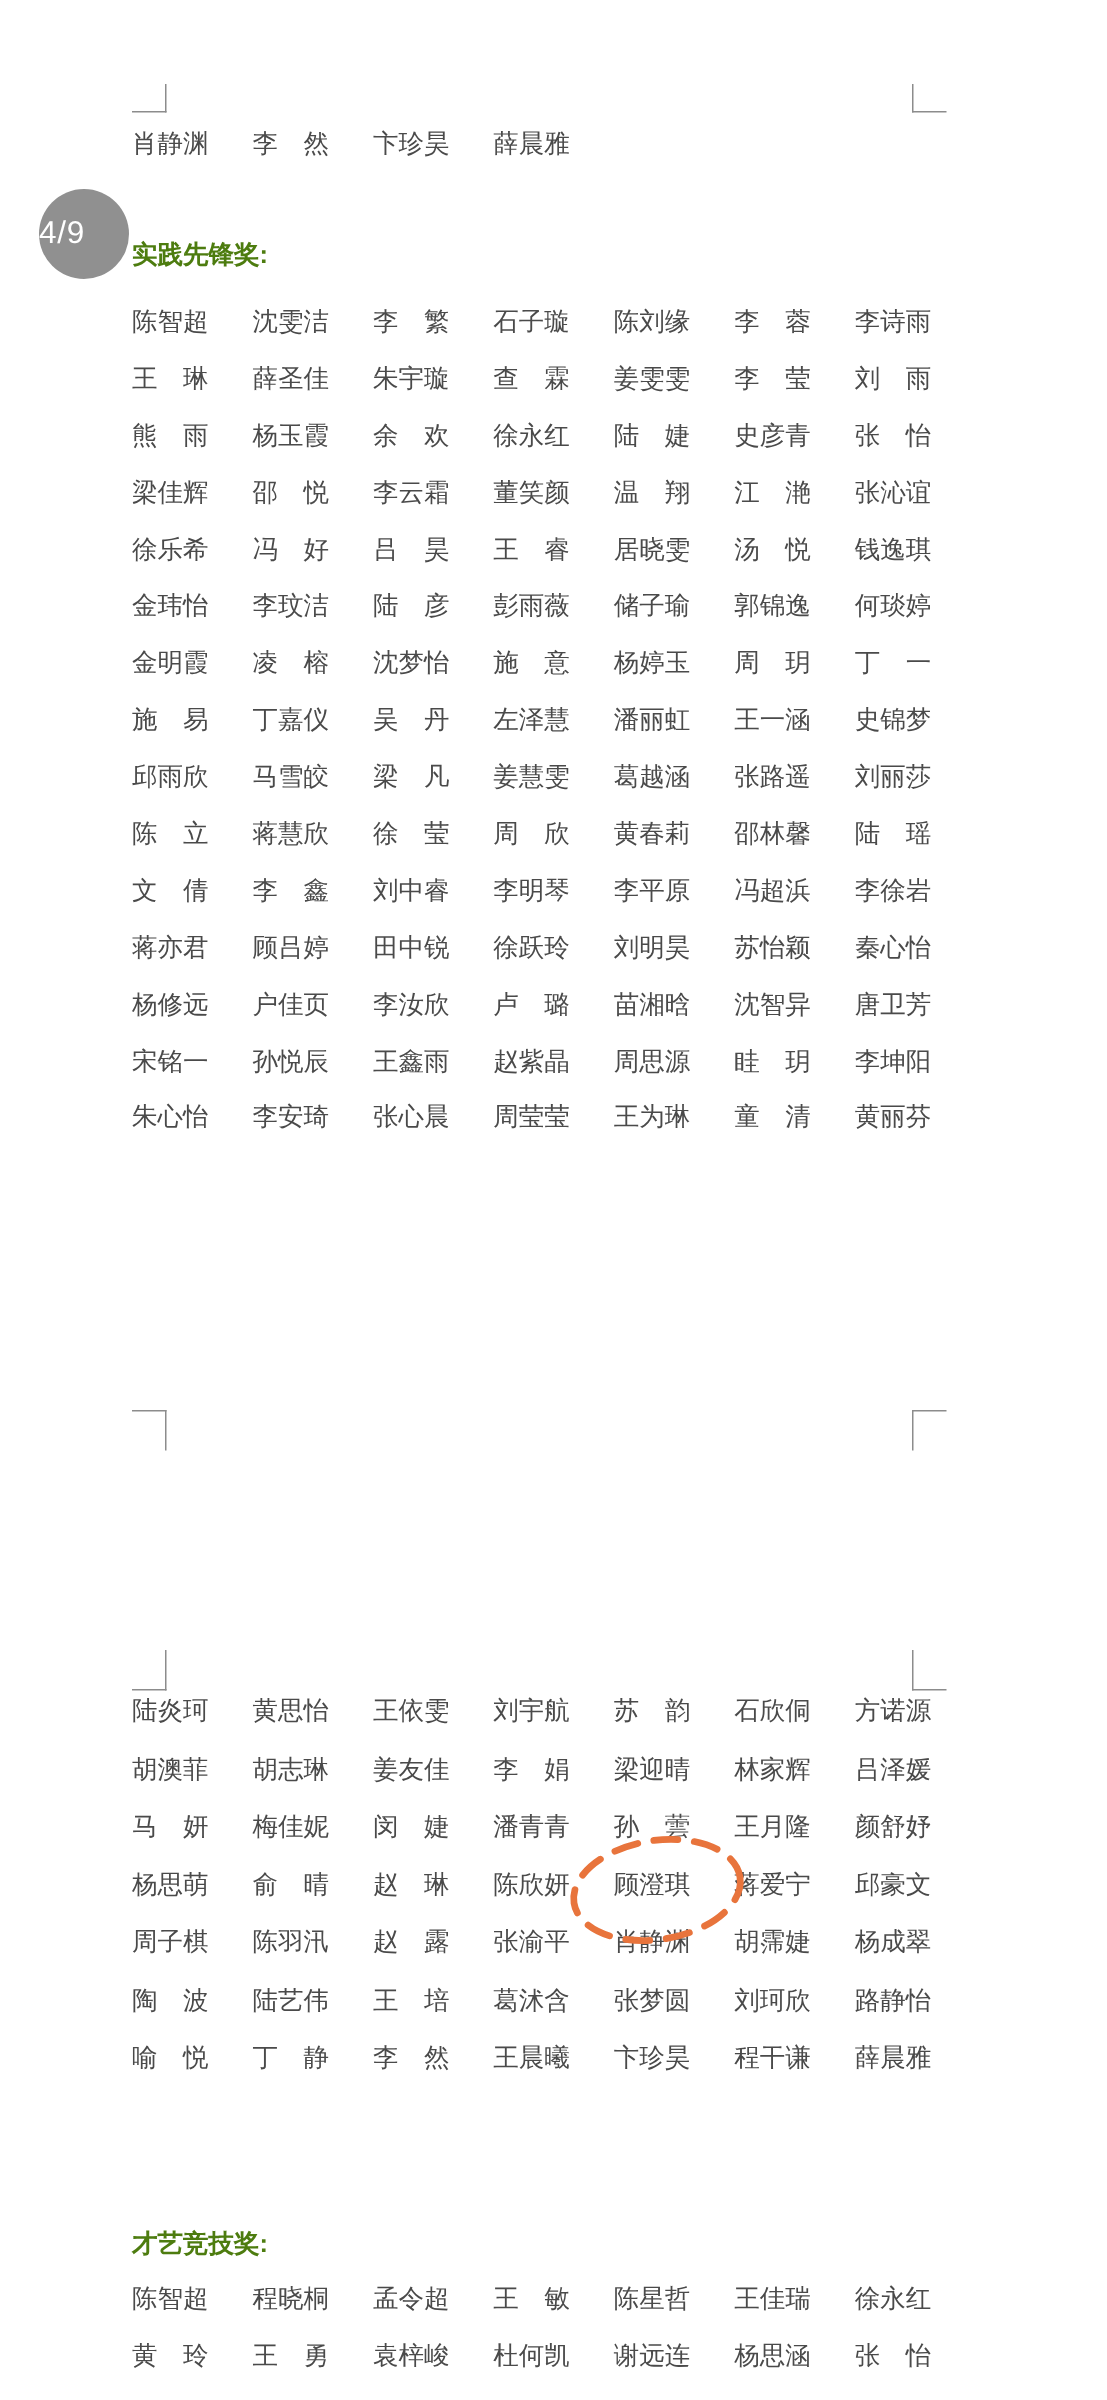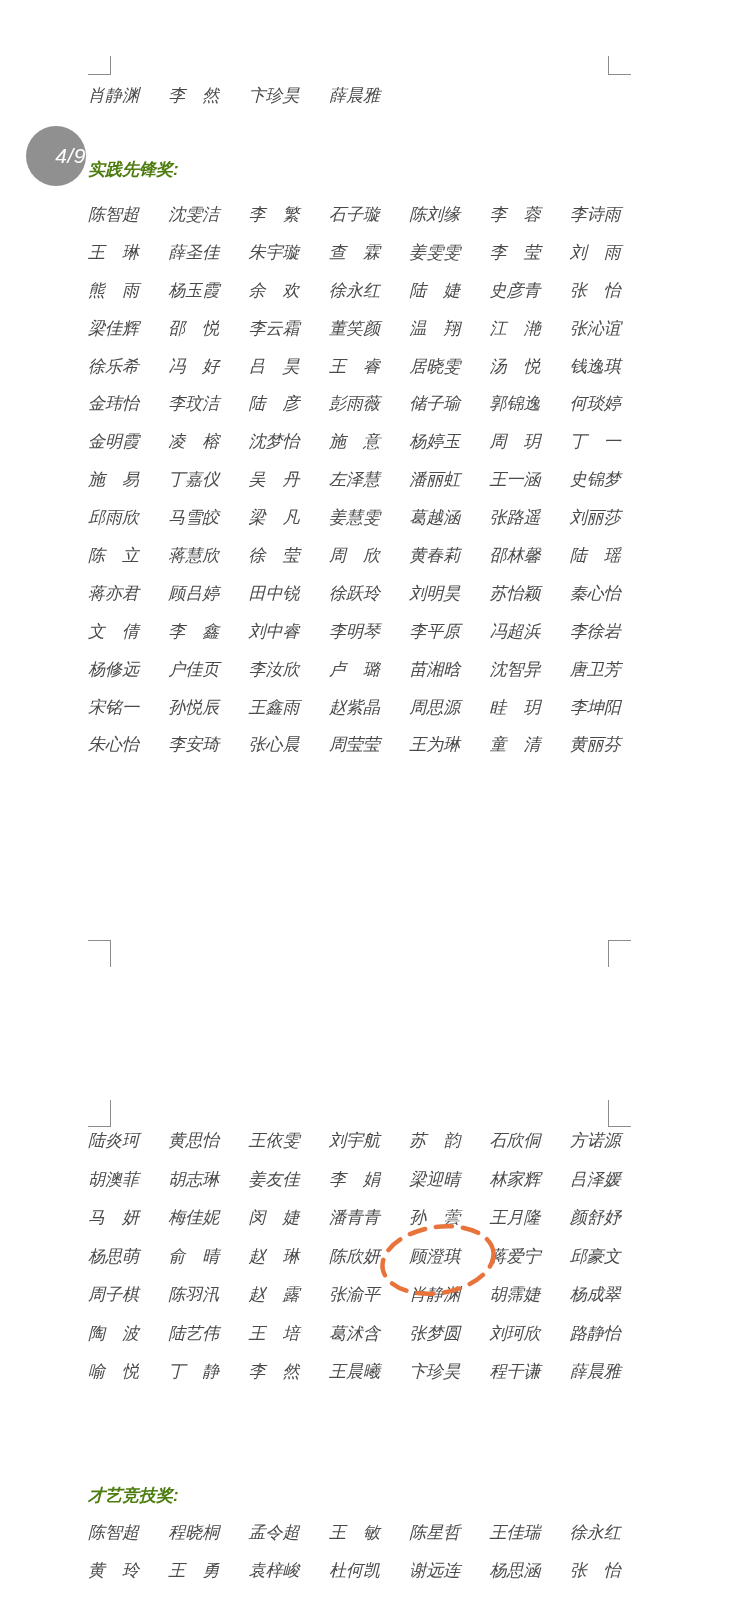--- a/index.html
+++ b/index.html
@@ -2,37 +2,37 @@
 <html><head>
 <meta charset="utf-8">
 <style>
   html, body {
     margin: 0; padding: 0;
     width: 738px; height: 1600px;
     overflow: hidden;
     background: #ffffff;
     font-family: "Liberation Sans", sans-serif;
   }
-  .stage { position: relative; width: 738px; height: 1404px; background:#fff;font-style:italic; }
+  .stage { position: relative; width: 738px; height: 1404px; background:#fff; }
 
   
   .mark { position: absolute; width: 22px; }
   .mark.tl { left: 88px;  top: 56px;  height: 18px; border-right: 1px solid #8c8c8c; border-bottom: 1px solid #8c8c8c; }
   .mark.tr { left: 608px; top: 56px;  height: 18px; border-left: 1px solid #8c8c8c;  border-bottom: 1px solid #8c8c8c; }
   .mark.bl { left: 88px;  top: 940px; height: 26px; border-top: 1px solid #8c8c8c;   border-right: 1px solid #8c8c8c; }
   .mark.br { left: 608px; top: 940px; height: 26px; border-top: 1px solid #8c8c8c;   border-left: 1px solid #8c8c8c; }
   .mark.p2tl { left: 88px;  top: 1100px; height: 26px; border-bottom: 1px solid #8c8c8c; border-right: 1px solid #8c8c8c; }
   .mark.p2tr { left: 608px; top: 1100px; height: 26px; border-bottom: 1px solid #8c8c8c; border-left: 1px solid #8c8c8c; }
 
   
   .badge {
     position: absolute; left: 26px; top: 126px;
     width: 60px; height: 60px; border-radius: 50%;
     background: #909090; color: #ffffff;
-    display: flex; align-items: center; justify-content: flex-end;
+    display: flex; align-items: center; justify-content: flex-start;
     font-size: 21px; letter-spacing: 0.5px;
   }
 
   .award-header {
     position: absolute; left: 88px;
     font-size: 17px; font-weight: bold; color: #4d7c0f;
     white-space: nowrap;
   }
   #header-1 { top: 158px; }
   #header-3 { top: 1484px; }
@@ -170,38 +170,38 @@
       <div class="row">
         <span class="cell">陈　立</span>
         <span class="cell">蒋慧欣</span>
         <span class="cell">徐　莹</span>
         <span class="cell">周　欣</span>
         <span class="cell">黄春莉</span>
         <span class="cell">邵林馨</span>
         <span class="cell">陆　瑶</span>
       </div>
       <div class="row">
+        <span class="cell">文　倩</span>
+        <span class="cell">李　鑫</span>
+        <span class="cell">刘中睿</span>
+        <span class="cell">李明琴</span>
+        <span class="cell">李平原</span>
+        <span class="cell">冯超浜</span>
+        <span class="cell">李徐岩</span>
+      </div>
+      <div class="row">
         <span class="cell">蒋亦君</span>
         <span class="cell">顾吕婷</span>
         <span class="cell">田中锐</span>
         <span class="cell">徐跃玲</span>
         <span class="cell">刘明昊</span>
         <span class="cell">苏怡颖</span>
         <span class="cell">秦心怡</span>
       </div>
       <div class="row">
-        <span class="cell">文　倩</span>
-        <span class="cell">李　鑫</span>
-        <span class="cell">刘中睿</span>
-        <span class="cell">李明琴</span>
-        <span class="cell">李平原</span>
-        <span class="cell">冯超浜</span>
-        <span class="cell">李徐岩</span>
-      </div>
-      <div class="row">
         <span class="cell">杨修远</span>
         <span class="cell">户佳页</span>
         <span class="cell">李汝欣</span>
         <span class="cell">卢　璐</span>
         <span class="cell">苗湘晗</span>
         <span class="cell">沈智异</span>
         <span class="cell">唐卫芳</span>
       </div>
       <div class="row">
         <span class="cell">宋铭一</span>

